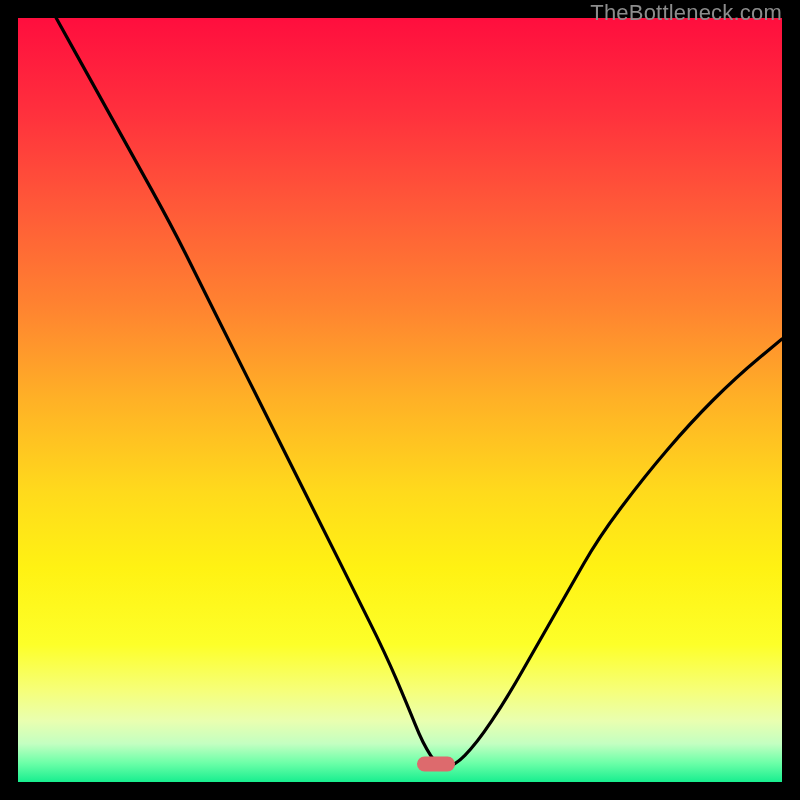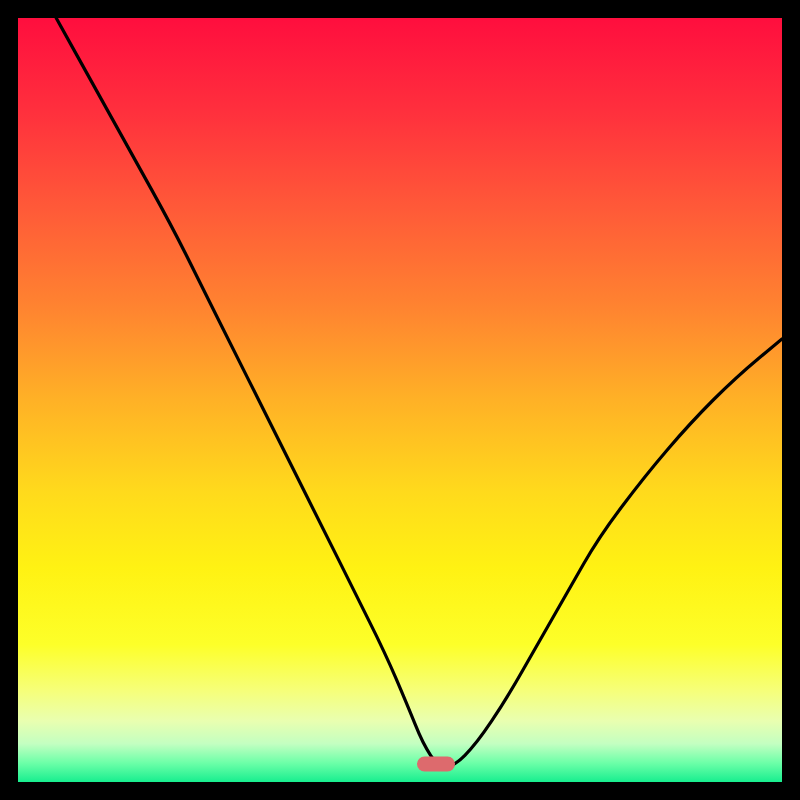--- a/index.html
+++ b/index.html
@@ -81,13 +81,14 @@
       <rect x="0" y="0" width="764" height="764" fill="url(#bg-grad)"></rect>
     </svg>
 
     <svg class="curve-svg" viewBox="0 0 764 764" preserveAspectRatio="none">
       <path id="curve-path" d="M 38.2 0.0 Q 38.2 0.0 57.3 34.4 Q 76.4 68.8 95.5 103.1 Q 114.6 137.5 133.7 171.9 Q 152.8 206.3 168.1 236.8 Q 183.4 267.4 198.6 298.0 Q 213.9 328.5 229.2 359.1 Q 244.5 389.6 259.8 420.2 Q 275.0 450.8 290.3 481.3 Q 305.6 511.9 320.9 542.4 Q 336.2 573.0 351.4 603.6 Q 366.7 634.1 378.2 660.9 Q 389.6 687.6 397.3 706.7 Q 404.9 725.8 412.6 737.3 Q 420.2 748.7 427.8 748.7 Q 435.5 748.7 446.9 737.3 Q 458.4 725.8 473.7 702.9 Q 489.0 680.0 504.2 653.2 Q 519.5 626.5 534.8 599.7 Q 550.1 573.0 565.4 546.3 Q 580.6 519.5 603.6 489.0 Q 626.5 458.4 649.4 431.7 Q 672.3 404.9 695.2 382.0 Q 718.2 359.1 741.1 340.0 T 764.0 320.9" fill="none" stroke="#000000" stroke-width="3.2" stroke-linecap="round" stroke-linejoin="round"></path>
     </svg>
 
     <div class="marker" id="marker" style="left: 54.7%; top: 97.6%; background: rgb(221, 106, 109);"></div>
   </div>
 
+  <div class="watermark">TheBottleneck.com</div>
 </div>
 
 </body></html>

